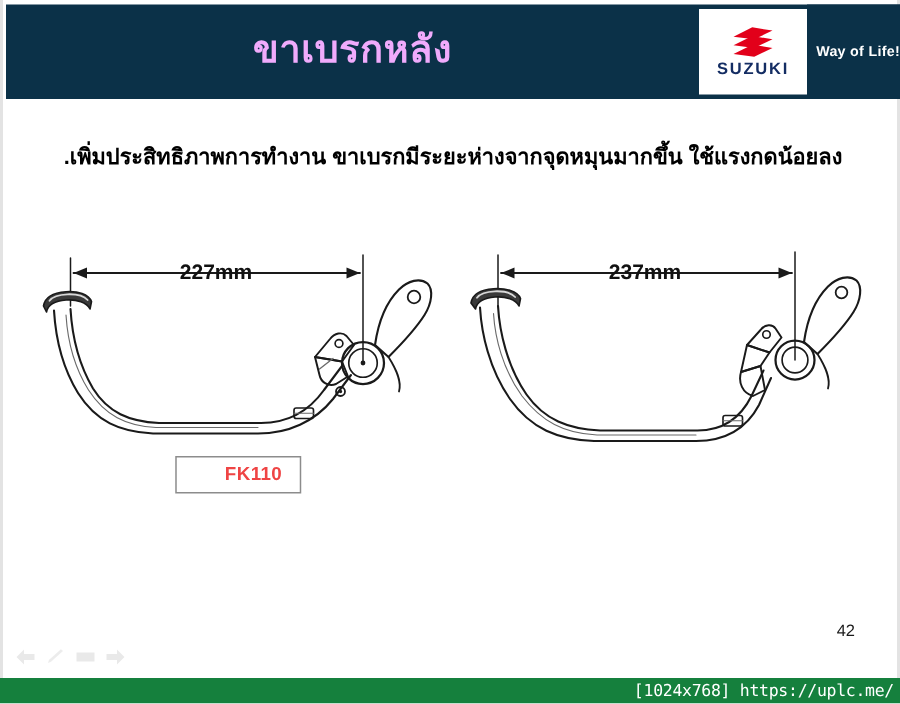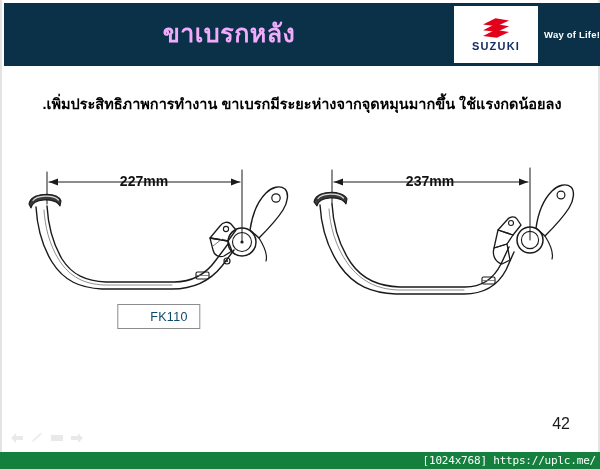--- a/index.html
+++ b/index.html
@@ -24,21 +24,21 @@
     display:flex;align-items:stretch;
   }
   #header-title-wrap{
     flex:1;display:flex;align-items:center;justify-content:center;
   }
   #header-title{
     color:#f0abfc;font-size:25px;font-weight:bold;letter-spacing:.5px;
     line-height:1;padding-bottom:3px;
   }
   #logo-block{
-    width:84px;background:#ffffff;display:flex;flex-direction:column;
+    width:72px;background:#ffffff;display:flex;flex-direction:column;
     align-items:center;justify-content:center;margin:3px 0 3px 0;
   }
   #suzuki-mark{display:block;}
   #suzuki-word{
     color:#142d63;font-size:11px;font-weight:bold;letter-spacing:1.2px;
     margin-top:1px;
   }
   #tagline-block{
     width:62px;display:flex;align-items:center;justify-content:flex-end;
     background:#0b3148;
@@ -59,27 +59,27 @@
   #figure-left{left:12px;}
   #figure-right{left:300px;}
   .figure svg{display:block;}
 
   .caption-box{
     position:absolute;top:144px;left:50%;transform:translateX(-50%);
     border:1.5px solid #8c8c8c;background:#ffffff;
     padding:2px 12px 3px 12px;
   }
   .caption-text{
-    font-size:12.5px;font-weight:normal;color:#0c4a6e;letter-spacing:.3px;padding-left:20px;
+    font-size:12.5px;font-weight:bold;color:#ef4444;letter-spacing:.3px;padding-left:20px;
   }
 
   
   #page-number{
     position:absolute;right:28px;top:415px;
-    font-size:16px;color:#1a1a1a;font-weight:normal;
+    font-size:11px;color:#1a1a1a;font-weight:normal;
   }
   #nav-icons{
     position:absolute;left:8px;top:430px;width:90px;height:16px;
     display:flex;align-items:center;gap:6px;opacity:.18;
   }
   .nav-ico{display:block;}
 
   #bottom-bar{
     position:absolute;left:0;top:452px;width:600px;height:17px;
     background:#15803d;

